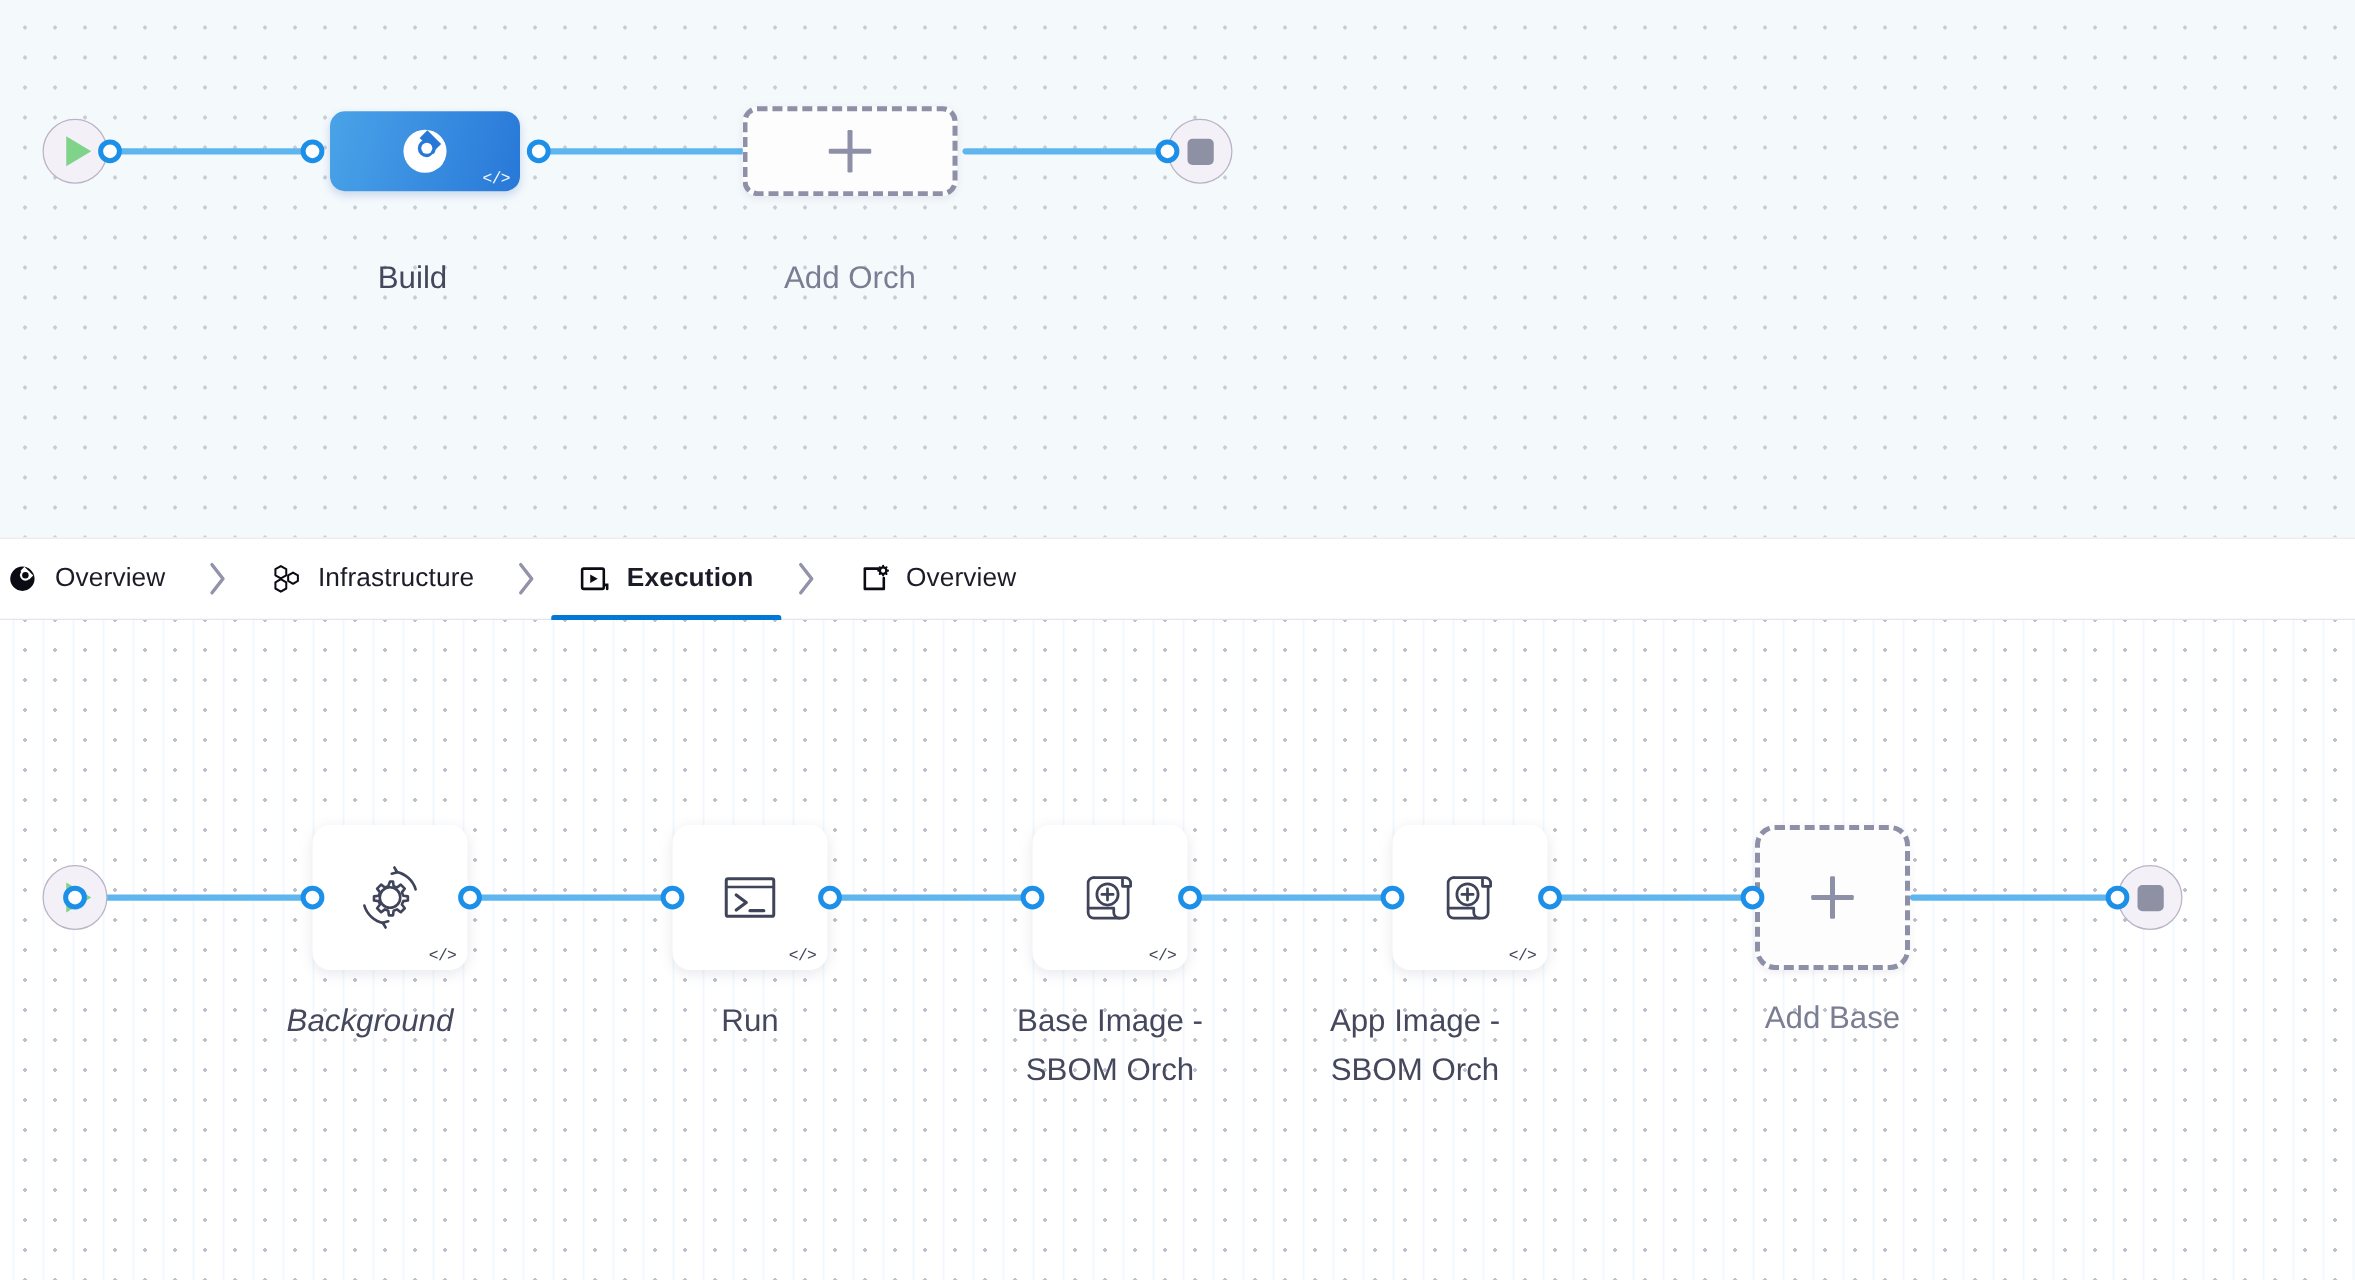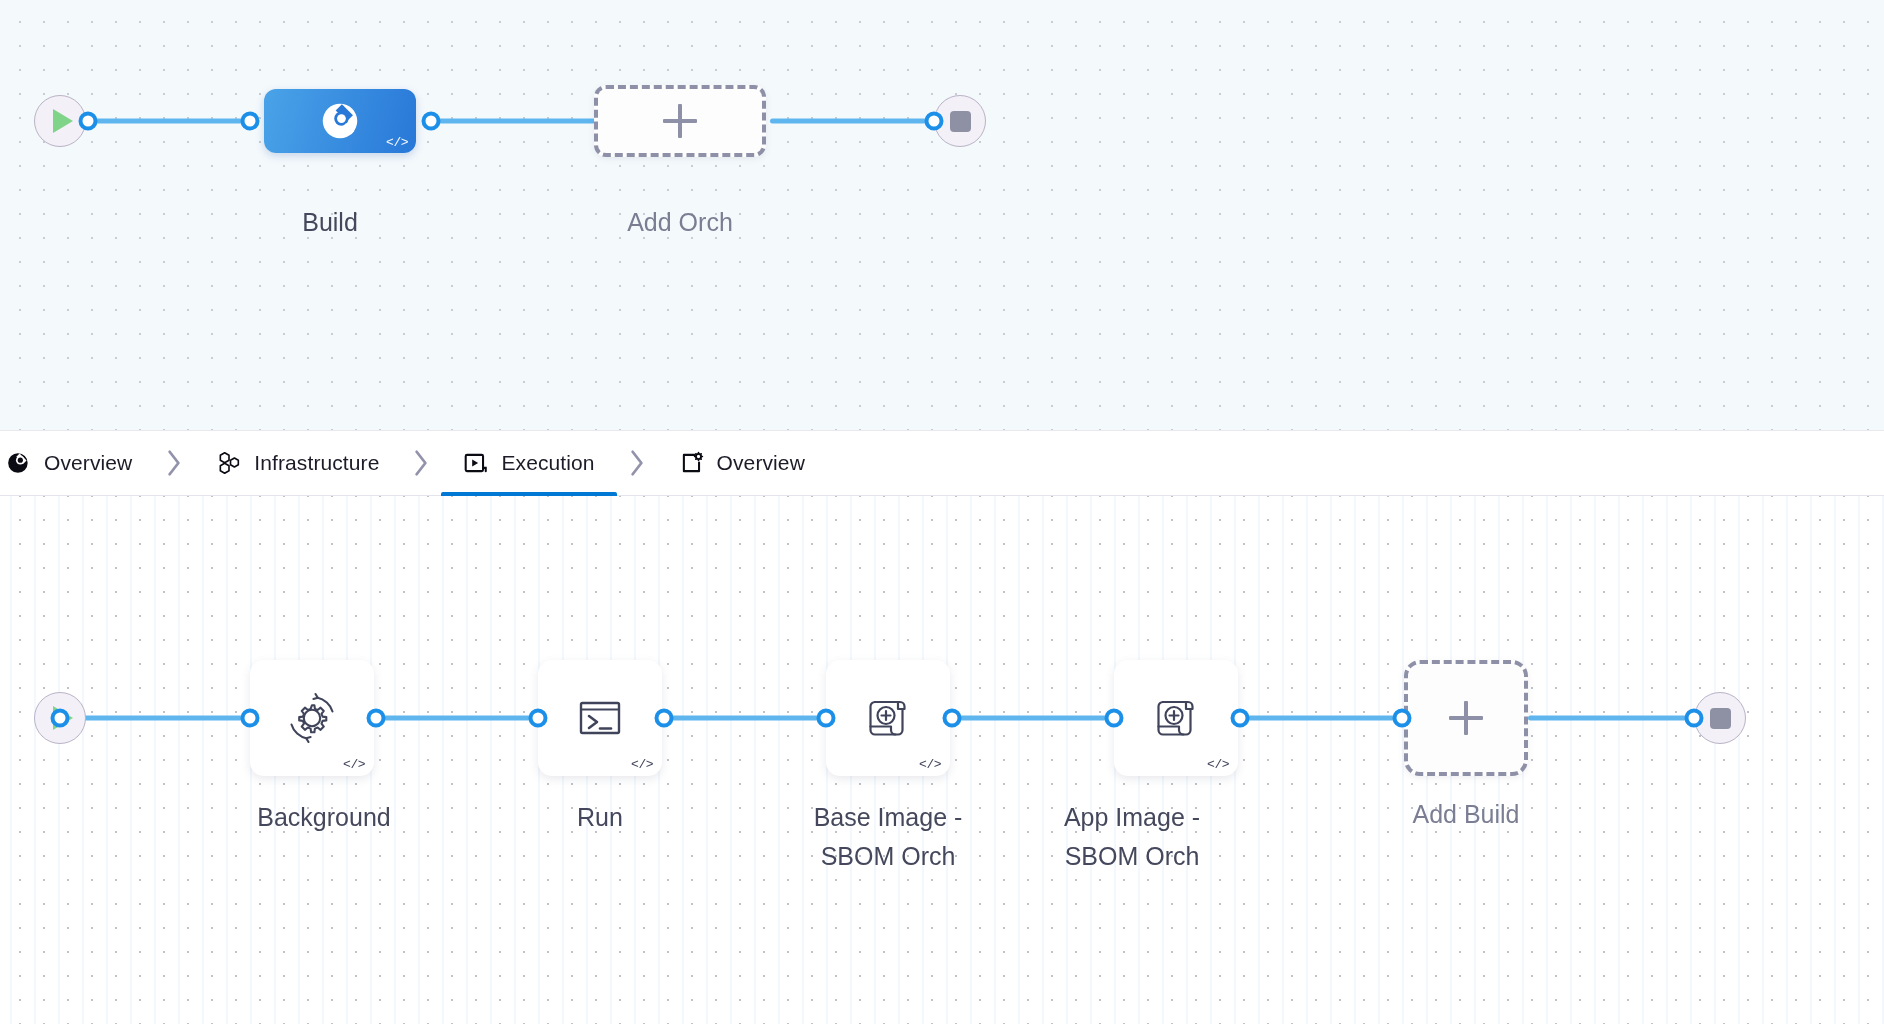--- a/index.html
+++ b/index.html
@@ -54,21 +54,21 @@
     position: relative;
     padding: 0 6px;
     cursor: pointer;
   }
   .tab-label {
     font-size: 21px;
     color: #1c1c28;
     letter-spacing: 0.1px;
     white-space: nowrap;
   }
-  .tab.active .tab-label { font-weight: normal; }
+  .tab.active .tab-label { font-weight: bold; }
   .tab.active .tab-underline {
     position: absolute;
     left: -16px; right: -16px;
     bottom: -1px;
     height: 4px;
     background: #0278d5;
     border-radius: 2px 2px 0 0;
   }
   .tab-icon { width: 26px; height: 26px; display: block; flex: 0 0 26px; }
 
@@ -413,23 +413,23 @@
       <div class="port" style="left:376px;  top:222px;"></div>
       <div class="port" style="left:538px;  top:222px;"></div>
       <div class="port" style="left:664px;  top:222px;"></div>
       <div class="port" style="left:826px;  top:222px;"></div>
       <div class="port" style="left:952px;  top:222px;"></div>
       <div class="port" style="left:1114px; top:222px;"></div>
       <div class="port" style="left:1240px; top:222px;"></div>
       <div class="port" style="left:1402px; top:222px;"></div>
       <div class="port" style="left:1694px; top:222px;"></div>
 
-      <div class="caption" style="left:324px;  top:302px;">Background</div>
+      <div class="caption" style="left:296px;  top:302px;font-style:italic;">Background</div>
       <div class="caption" style="left:600px;  top:302px;">Run</div>
       <div class="caption" style="left:888px;  top:302px;">Base Image -
 SBOM Orch</div>
       <div class="caption" style="left:1132px; top:302px;">App Image -
 SBOM Orch</div>
-      <div class="caption muted" style="left:1466px; top:299px;">Add Build</div>
+      <div class="caption muted" style="left:1466px; top:299px;">Add Base</div>
     </div>
   </div>
 
 </div>
 
 </body></html>

